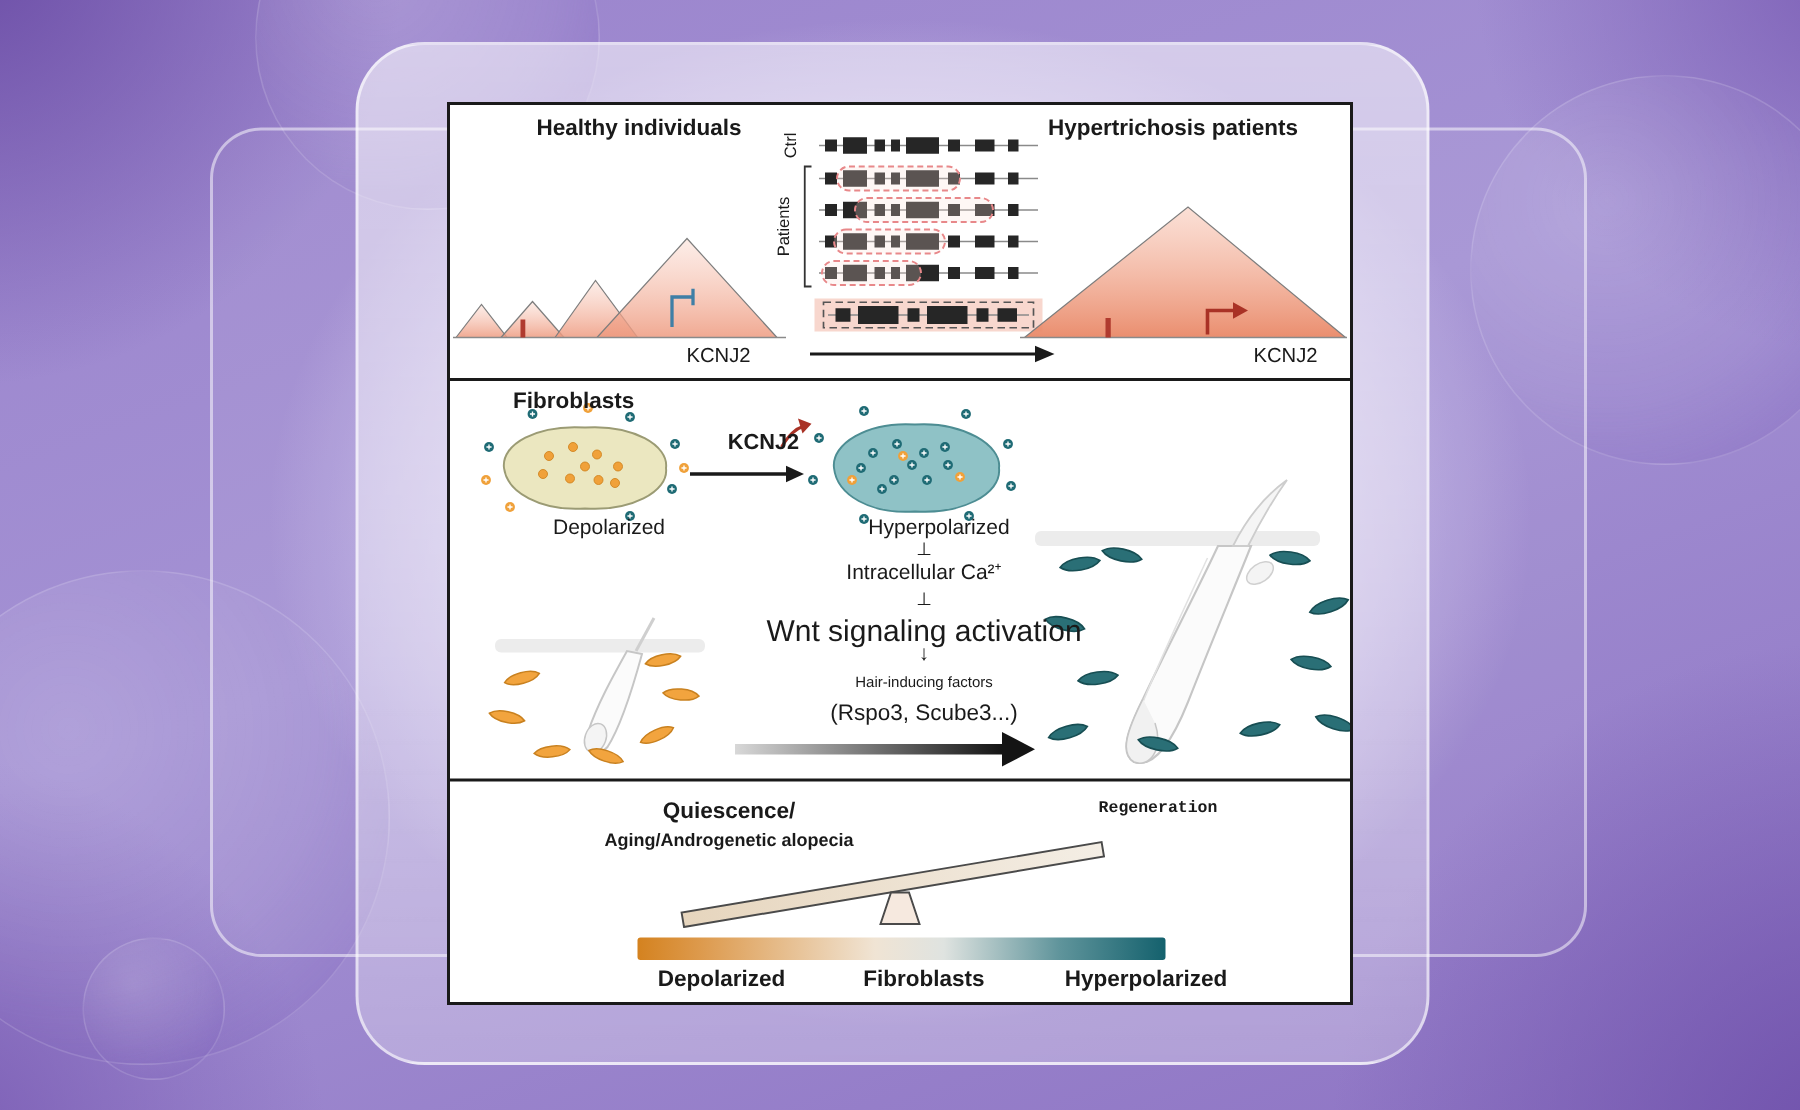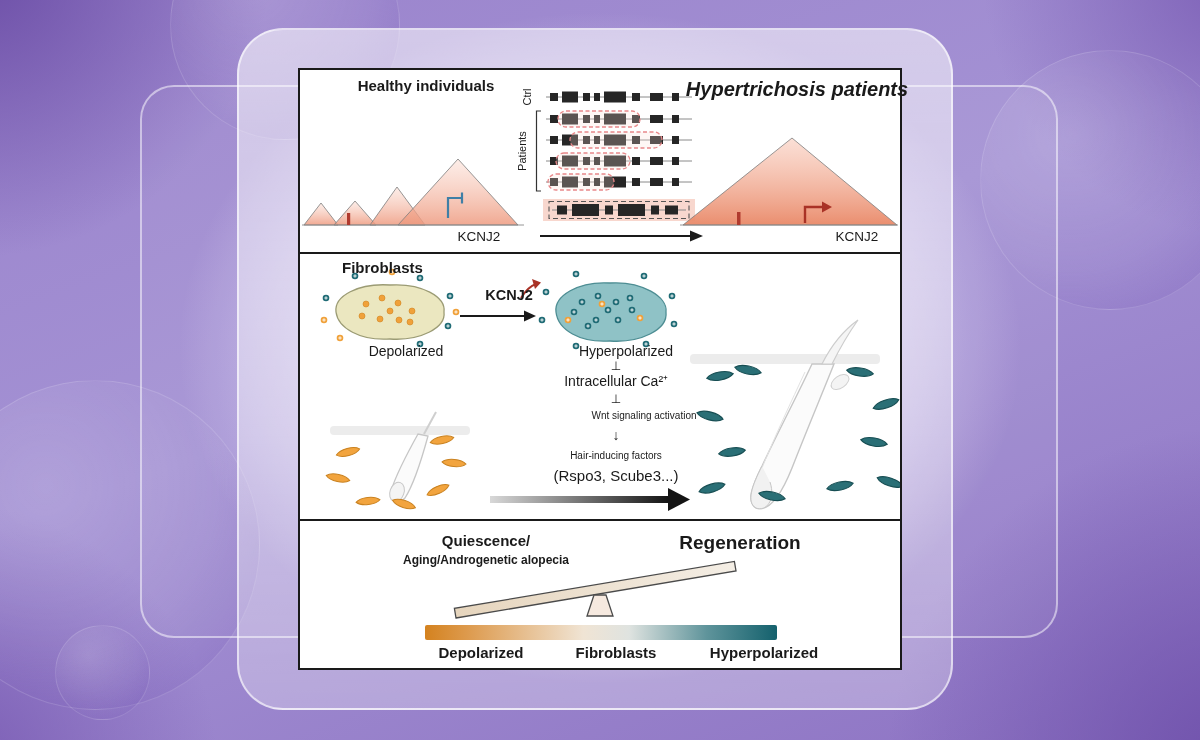--- a/index.html
+++ b/index.html
@@ -127,21 +127,21 @@
         <line x1="380" y1="155" x2="598" y2="155" stroke="#8a8a8a" stroke-width="0.9"></line>
         <rect x="437" y="142" width="3.5" height="13" fill="#b03a2e"></rect>
         <g stroke="#a93226" stroke-width="2.4" fill="none">
           <path d="M505,153 V137 H522"></path>
         </g>
         <polygon points="522,131.5 532,137 522,142.5" fill="#a93226"></polygon>
       </g>
     </svg>
 
     <div class="lbl ctr b" style="left:110px; top:8px; font-size:15px;">Healthy individuals</div>
-    <div class="lbl ctr b" style="left:481px; top:8px; font-size:20px;font-style:italic;">Hypertrichosis patients</div>
+    <div class="lbl ctr b" style="left:466px; top:8px; font-size:15px;">Hypertrichosis patients</div>
     <div class="lbl ctr" style="left:163px; top:160px; font-size:13.5px;">KCNJ2</div>
     <div class="lbl ctr" style="left:541px; top:160px; font-size:13.5px;">KCNJ2</div>
   </div>
 
   <div class="panel panel-middle">
     <svg width="600" height="265" viewBox="0 0 600 265">
       <defs>
         <g id="sp">
             <path d="M-12,0 C-7,-4.8 7,-4.8 12,0 C7,4.8 -7,4.8 -12,0 Z"></path>
           </g>
@@ -262,21 +262,21 @@
       </g>
     </svg>
 
     <div class="lbl b" style="left:10px; top:6px; font-size:15px;">Fibroblasts</div>
     <div class="lbl ctr b" style="left:193px; top:34px; font-size:14.5px;">KCNJ2</div>
     <div class="lbl ctr" style="left:90px; top:90px; font-size:14px;">Depolarized</div>
     <div class="lbl ctr" style="left:310px; top:90px; font-size:14px;">Hyperpolarized</div>
     <div class="lbl ctr" style="left:300px; top:106px; font-size:12px;">⊥</div>
     <div class="lbl ctr" style="left:300px; top:120px; font-size:14px;">Intracellular Ca²⁺</div>
     <div class="lbl ctr" style="left:300px; top:139px; font-size:12px;">⊥</div>
-    <div class="lbl ctr" style="left:300px; top:156px; font-size:10px;margin-left:28px;">Wnt signaling activation</div>
+    <div class="lbl ctr" style="left:300px; top:156px; font-size:20px;">Wnt signaling activation</div>
     <div class="lbl ctr" style="left:300px; top:174px; font-size:14px;">↓</div>
     <div class="lbl ctr" style="left:300px; top:196px; font-size:10px;">Hair-inducing factors</div>
     <div class="lbl ctr" style="left:300px; top:214px; font-size:15px;">(Rspo3, Scube3...)</div>
   </div>
 
   <div class="panel panel-bottom">
     <svg width="600" height="147" viewBox="0 0 600 147">
       <defs>
         <linearGradient id="plank" x1="0" y1="0" x2="1" y2="0">
           <stop offset="0" stop-color="#e6d5bd"></stop>
@@ -293,19 +293,19 @@
       </defs>
       <g>
         <polygon points="156,97 436,50 434.4,40.4 154.4,87.4" fill="url(#plank)" stroke="#4a4a4a" stroke-width="1.3"></polygon>
         <path d="M294,74 L306,74 L313,95 L287,95 Z" fill="#f6e9df" stroke="#4a4a4a" stroke-width="1.3"></path>
       </g>
       <rect x="125" y="104" width="352" height="15" rx="2" fill="url(#bar)"></rect>
     </svg>
 
     <div class="lbl ctr b" style="left:170px; top:12px; font-size:15px;">Quiescence/</div>
     <div class="lbl ctr b" style="left:170px; top:33px; font-size:12px;">Aging/Androgenetic alopecia</div>
-    <div class="lbl ctr b" style="left:424px; top:12px; font-size:19px;">Regeneration</div>
+    <div class="lbl ctr b" style="left:456px; top:12px; font-size:11px;font-family:Liberation Mono, monospace;">Regeneration</div>
     <div class="lbl ctr b" style="left:165px; top:124px; font-size:15px;">Depolarized</div>
     <div class="lbl ctr b" style="left:300px; top:124px; font-size:15px;">Fibroblasts</div>
     <div class="lbl ctr b" style="left:448px; top:124px; font-size:15px;">Hyperpolarized</div>
   </div>
 
 </div>
 
 </body></html>

